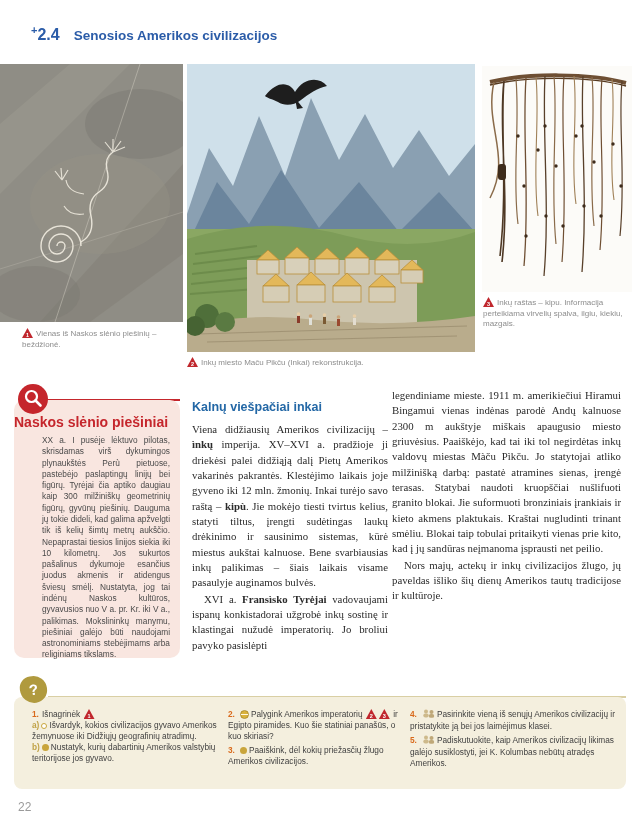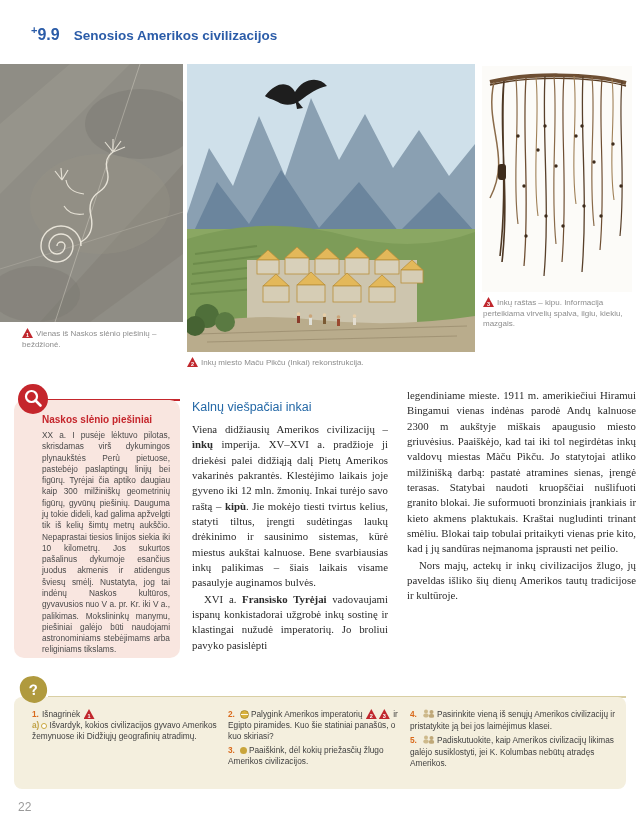--- a/index.html
+++ b/index.html
@@ -20,30 +20,30 @@
          clip-path:polygon(50% 0, 0 100%, 100% 100%); color:#ffffff; font-size:5.5px;
          font-weight:bold; text-align:center; line-height:14px; vertical-align:-1px; margin-right:3px; }
   .tri-inline { margin:0 1px; vertical-align:-1px; }
 
   
   .sidebox { position:absolute; left:14px; top:400px; width:166px; height:258px;
              background:#f9e6e0; border-radius:10px; }
   .sidebox-line { position:absolute; left:46px; top:399px; width:134px; height:2px; background:#c5262c; }
   .magnifier { position:absolute; left:18px; top:384px; width:30px; height:30px; border-radius:50%;
                background:#c5262c; z-index:3; }
-  .sidebox h3 { font-size:10px; color:#c5262c; text-align:center; margin-top:14px; font-weight:bold; }
+  .sidebox h3 { font-size:14px; color:#c5262c; text-align:left; margin-top:14px; font-weight:bold; }
   .sidebox p { font-size:8.3px; line-height:1.36; color:#4a4a4a; text-align:justify; padding:5px 10px 0 28px; }
 
   
   .art-heading { position:absolute; left:192px; top:400px; width:200px; font-size:12.5px;
-                 font-weight:normal; color:#2468a6; }
+                 font-weight:bold; color:#2468a6; }
   .col { position:absolute; font-family:"Liberation Serif", serif; font-size:10.8px;
          line-height:1.42; color:#2b2b2b; text-align:justify; }
   .col1 { left:192px; top:422px; width:196px; }
-  .col2 { left:407px; top:388px; width:229px; }
+  .col2 { left:392px; top:388px; width:229px; }
   .col p + p { text-indent:12px; margin-top:1px;font-family:Liberation Serif, serif; }
   .bold { font-weight:bold; }
 
   
   .qbox { position:absolute; left:14px; top:697px; width:612px; height:92px;
           background:#f4efde; border-radius:8px; }
   .qbox-line { position:absolute; left:48px; top:696px; width:578px; height:1.5px; background:#d9cfa4; }
   .qmark { position:absolute; left:20px; top:676px; width:27px; height:27px; background:#b09a3e;
            border-radius:46% 54% 50% 58%; transform:rotate(-8deg); color:#ffffff; z-index:3;
            font-size:15px; font-weight:bold; text-align:center; line-height:27px; }
@@ -64,21 +64,21 @@
   .group-icon { display:inline-block; vertical-align:-1px; margin:0 2px; }
 
   .page-number { position:absolute; left:18px; top:800px; font-size:12px; color:#9a9a9a; }
 </style>
 </head>
 <body>
 
 <div class="page">
 
   <div class="header">
-    <span class="plus">+</span><span class="num">9.9</span><span class="title">Senosios Amerikos civilizacijos</span>
+    <span class="plus">+</span><span class="num">2.4</span><span class="title">Senosios Amerikos civilizacijos</span>
   </div>
 
   <div class="fig" style="left:0; top:64px; width:183px; height:258px;">
     <svg width="183" height="258" viewBox="0 0 183 258">
       <rect width="183" height="258" fill="#8f8d85"></rect>
       <polygon points="0,60 70,0 130,0 0,130" fill="#9d9a90" opacity="0.55"></polygon>
       <polygon points="183,100 183,190 90,258 40,258" fill="#837f76" opacity="0.55"></polygon>
       <ellipse cx="140" cy="60" rx="55" ry="35" fill="#7b7870" opacity="0.45"></ellipse>
       <ellipse cx="35" cy="230" rx="45" ry="28" fill="#7b7870" opacity="0.4"></ellipse>
       <ellipse cx="100" cy="140" rx="70" ry="50" fill="#989488" opacity="0.35"></ellipse>
@@ -229,20 +229,21 @@
 
   <div class="qbox-line"></div>
   <div class="qmark">?</div>
   <div class="qbox">
 
     <div class="qcol qcol-1">
       <div class="q-item">
         <span class="qnum">1.</span><span>Išnagrinėk</span>
         <span class="tri tri-inline"><span>1</span></span>
         <div><span class="sub">a)</span><span class="dot-outline"></span><span>Išvardyk, kokios civilizacijos gyvavo Amerikos žemynuose iki Didžiųjų geografinių atradimų.</span></div>
+        <div><span class="sub">b)</span><span class="dot-filled"></span><span>Nustatyk, kurių dabartinių Amerikos valstybių teritorijose jos gyvavo.</span></div>
       </div>
     </div>
 
     <div class="qcol qcol-2">
       <div class="q-item">
         <span class="qnum">2.</span><span class="coin"></span><span>Palygink Amerikos imperatorių</span>
         <span class="tri tri-inline"><span>2</span></span><span class="tri tri-inline"><span>3</span></span>
         <span>ir Egipto piramides. Kuo šie statiniai panašūs, o kuo skiriasi?</span>
       </div>
       <div class="q-item">

